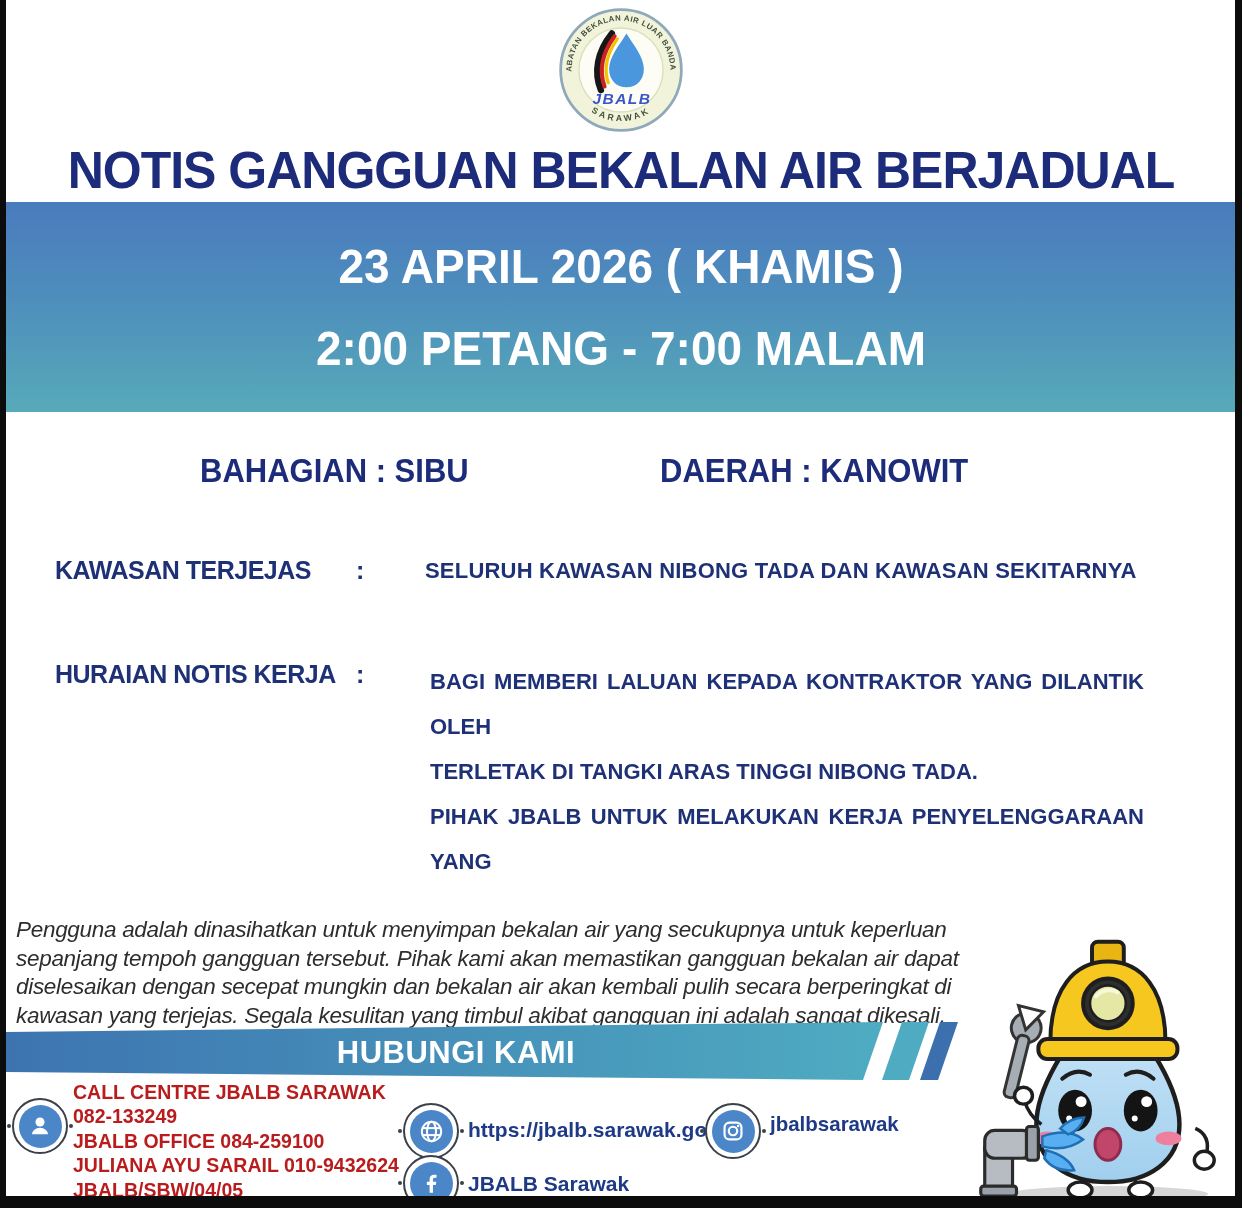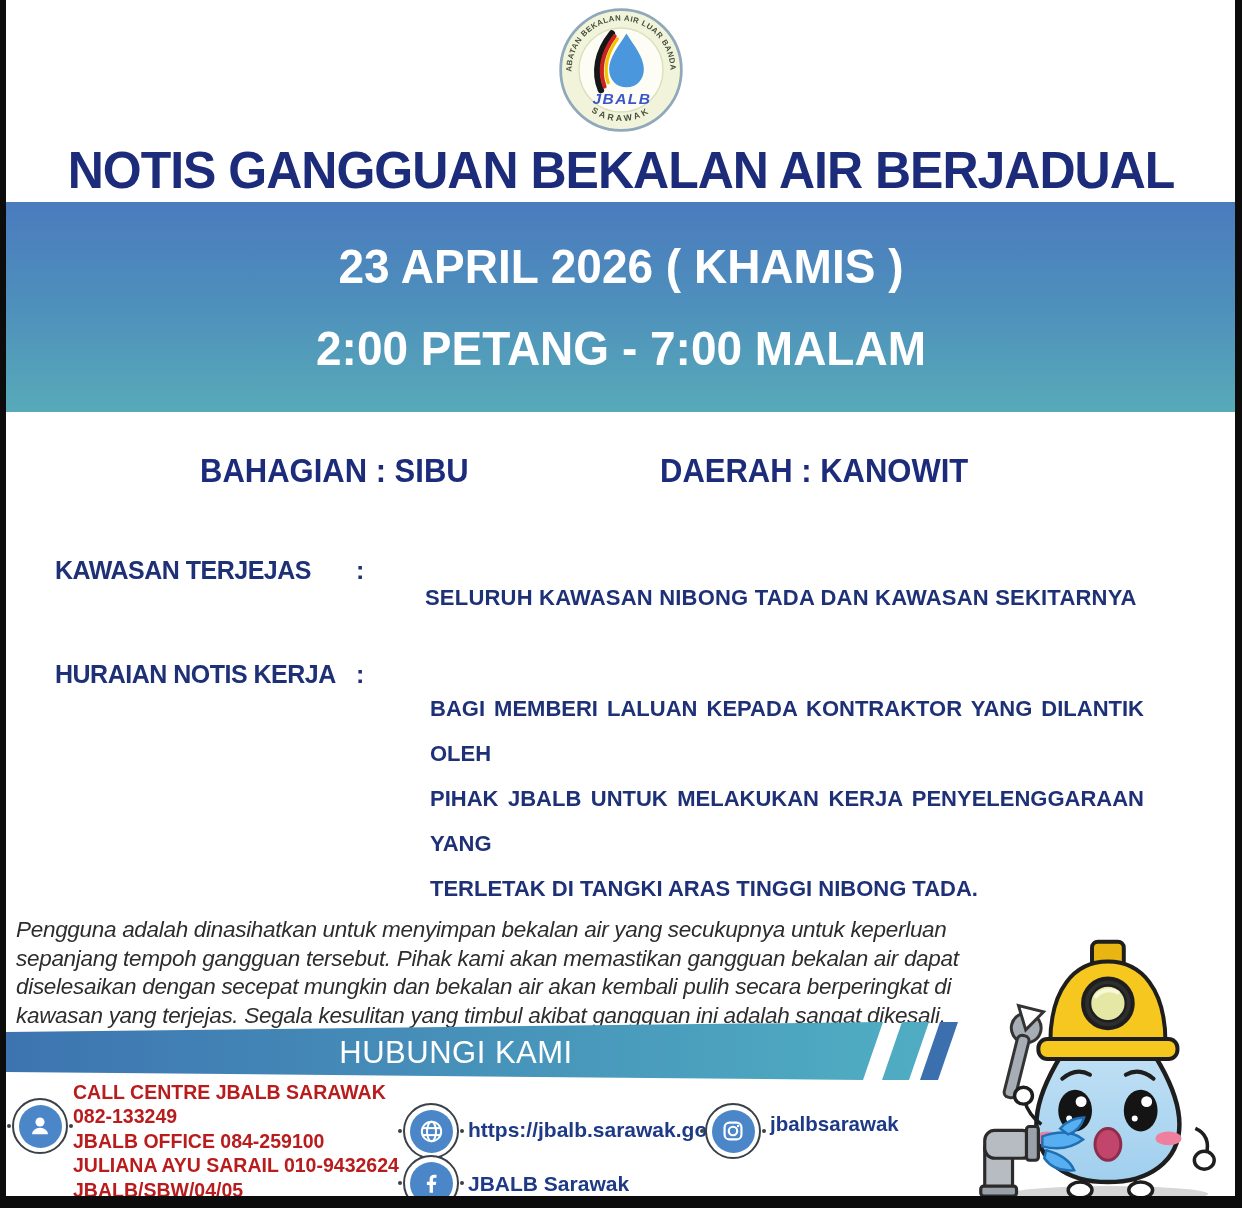--- a/index.html
+++ b/index.html
@@ -34,21 +34,21 @@
   .banner .line { font-size:46px; letter-spacing:0; transform:scaleY(1.05); }
 
   
   .region { position:absolute; font-size:31px; font-weight:bold; color:#1c2b7a; transform:scaleY(1.05); }
   .region.bahagian { left:200px; top:453px; }
   .region.daerah   { left:660px; top:453px; }
 
   
   .field-label { position:absolute; left:55px; font-size:25px; font-weight:bold; color:#1e3177; letter-spacing:-0.5px; transform:scaleY(1.05); }
   .field-colon { position:absolute; left:356px; font-size:25px; font-weight:bold; color:#1e3177; }
-  .field-value { position:absolute; font-size:22px; font-weight:bold; color:#1e3177;margin-top:27px; }
+  .field-value { position:absolute; font-size:22px; font-weight:bold; color:#1e3177; }
   .kawasan-label, .kawasan-colon { top:556px; }
   .kawasan-value { left:425px; top:558px; letter-spacing:0.2px; }
   .huraian-label, .huraian-colon { top:660px; }
   .huraian-value { left:430px; top:659px; width:714px; line-height:45px; }
   .huraian-value .jline { text-align:justify; text-align-last:justify; }
   .huraian-value .jline.last { text-align-last:left; }
 
   
   .disclaimer {
     position:absolute; left:16px; top:916px; width:948px;
@@ -58,21 +58,21 @@
 
   
   .contact-bar { position:absolute; left:6px; top:1022px; width:960px; height:58px; }
   .bar-main {
     position:absolute; left:0; top:0; width:900px; height:58px;
     background:linear-gradient(90deg,#3d74b0 0%, #4fadc2 100%);
     clip-path:polygon(0px 10px, 877px 0px, 857px 58px, 0px 50px);
   }
   .bar-heading {
     position:absolute; left:0; top:13px; width:900px; text-align:center;
-    color:#ffffff; font-size:31px; font-weight:normal; letter-spacing:0.5px;
+    color:#ffffff; font-size:31px; font-weight:bold; letter-spacing:0.5px;
   }
   .bar-stripe1 {
     position:absolute; left:0; top:0; width:960px; height:58px;
     background:linear-gradient(90deg,#4596bd, #4fadc2);
     clip-path:polygon(896px 0px, 923px 0px, 903px 58px, 876px 58px);
   }
   .bar-stripe2 {
     position:absolute; left:0; top:0; width:960px; height:58px;
     background:#3b6fae;
     clip-path:polygon(934px 0px, 952px 0px, 932px 58px, 914px 58px);
@@ -146,22 +146,22 @@
   <div class="region daerah">DAERAH : KANOWIT</div>
 
   <div class="field-label kawasan-label">KAWASAN TERJEJAS</div>
   <div class="field-colon kawasan-colon">:</div>
   <div class="field-value kawasan-value">SELURUH KAWASAN NIBONG TADA DAN KAWASAN SEKITARNYA</div>
 
   <div class="field-label huraian-label">HURAIAN NOTIS KERJA</div>
   <div class="field-colon huraian-colon">:</div>
   <div class="field-value huraian-value">
     <div class="jline">BAGI MEMBERI LALUAN KEPADA KONTRAKTOR YANG DILANTIK OLEH</div>
+    <div class="jline last">TERLETAK DI TANGKI ARAS TINGGI NIBONG TADA.</div>
     <div class="jline">PIHAK JBALB UNTUK MELAKUKAN KERJA PENYELENGGARAAN YANG</div>
-    <div class="jline last">TERLETAK DI TANGKI ARAS TINGGI NIBONG TADA.</div>
   </div>
 
   <div class="disclaimer">Pengguna adalah dinasihatkan untuk menyimpan bekalan air yang secukupnya untuk keperluan sepanjang tempoh gangguan tersebut. Pihak kami akan memastikan gangguan bekalan air dapat diselesaikan dengan secepat mungkin dan bekalan air akan kembali pulih secara berperingkat di kawasan yang terjejas. Segala kesulitan yang timbul akibat gangguan ini adalah sangat dikesali.</div>
 
   <div class="contact-bar">
     <div class="bar-main"></div>
     <div class="bar-stripe1"></div>
     <div class="bar-stripe2"></div>
     <div class="bar-heading">HUBUNGI KAMI</div>
   </div>

